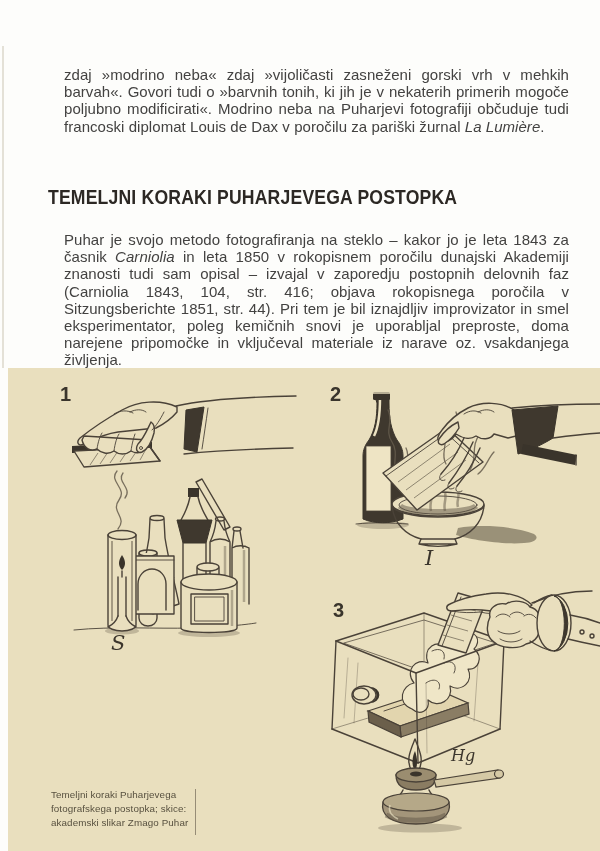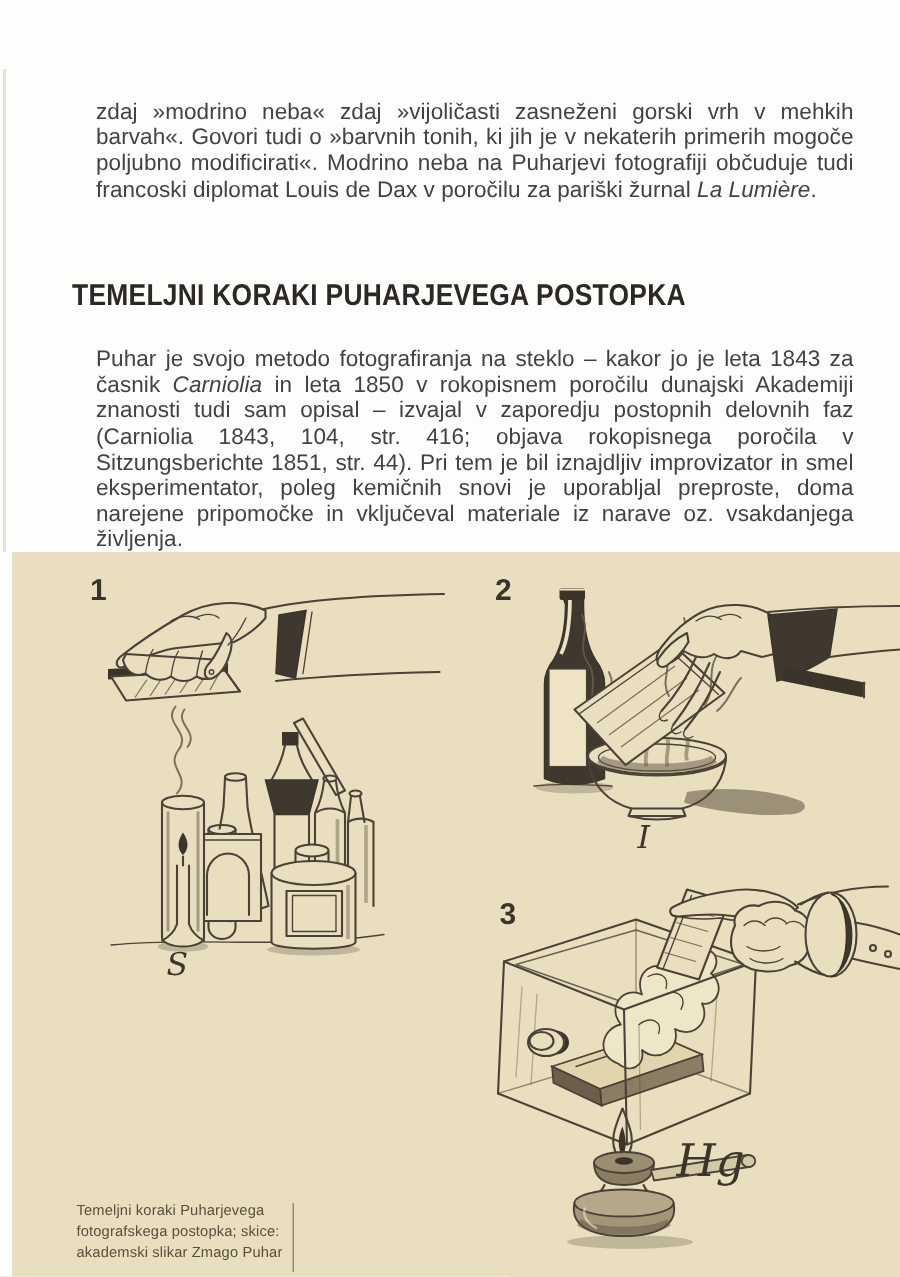--- a/index.html
+++ b/index.html
@@ -18,22 +18,22 @@
   .fig-svg{position:absolute;}
   #fig1{left:30px;top:10px;}
   #fig2{left:320px;top:10px;}
   #fig3{left:320px;top:215px;}
   .fignum{position:absolute;font-size:20px;font-weight:bold;color:#3a352c;line-height:1;}
   .figlabel{position:absolute;font-family:"DejaVu Serif",serif;font-style:italic;
             color:#3b352c;line-height:1;}
   #num1{left:52px;top:16px;} #num2{left:322px;top:16px;} #num3{left:325px;top:232px;}
   #labS{left:103px;top:265px;font-size:21px;}
   #labI{left:417px;top:180px;font-size:21px;}
-  #labHg{left:443px;top:392px;font-size:30px;}
-  .captions{position:absolute;left:43px;top:433px;display:flex;align-items:flex-start;}
+  #labHg{left:443px;top:380px;font-size:16px;}
+  .captions{position:absolute;left:43px;top:420px;display:flex;align-items:flex-start;}
   .cap{font-size:9.8px;line-height:14px;color:#57503f;letter-spacing:.1px;}
   .cap.left{width:138px;}
   .cap.right{width:152px;}
   .cap-divider{width:1px;height:46px;background:#968c76;margin:1px 8px 0 6px;flex:none;}
   
   .sk{stroke:#4a4238;fill:none;stroke-width:1.4;stroke-linecap:round;stroke-linejoin:round;}
   .thin{stroke:#4a4238;fill:none;stroke-width:.9;stroke-linecap:round;stroke-linejoin:round;}
   .hatch{stroke:#5a5244;fill:none;stroke-width:.8;opacity:.8;}
   .smoke{stroke:#655c4c;fill:none;stroke-width:1.3;opacity:.85;stroke-linecap:round;}
   .fillp{fill:#e9dfbe;}

